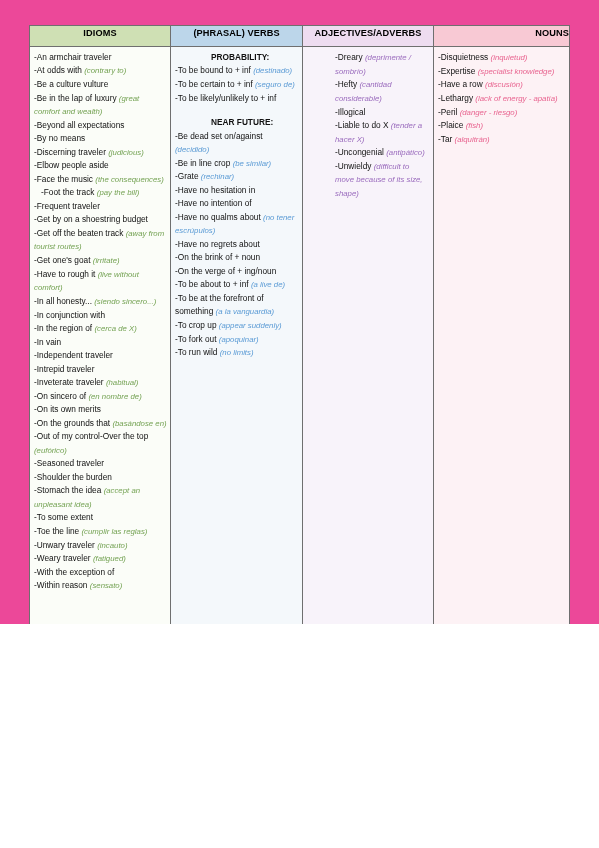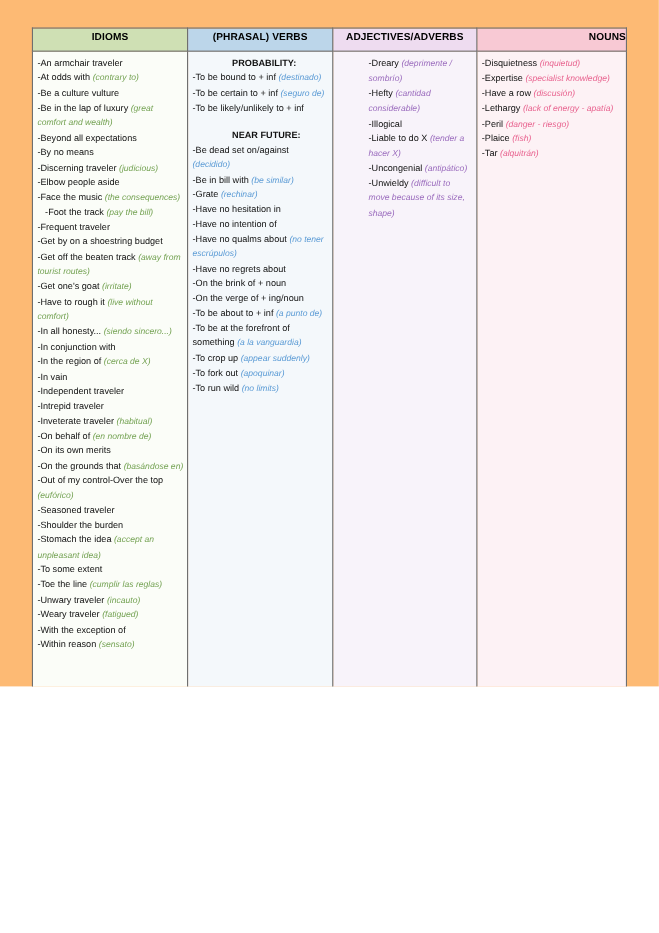--- a/index.html
+++ b/index.html
@@ -11,21 +11,21 @@
     width: 599px;
     height: 848px;
     font-family: "Liberation Sans", sans-serif;
     -webkit-font-smoothing: antialiased;
   }
   .page {
     position: relative;
     width: 599px;
     height: 624px;
     overflow: hidden;
-    background: #fdba74;
+    background: #ec4899;
   }
   .vocab-table {
     position: absolute;
     left: 29px;
     top: 25px;
     width: 540px;
     border-collapse: collapse;
     table-layout: fixed;
   }
   .vocab-table td, .vocab-table th {
@@ -120,21 +120,21 @@
             <span class="entry"><span class="term">-Get off the beaten track </span><span class="gloss gloss-green">(away from tourist routes)</span></span>
             <span class="entry"><span class="term">-Get one's goat </span><span class="gloss gloss-green">(irritate)</span></span>
             <span class="entry"><span class="term">-Have to rough it </span><span class="gloss gloss-green">(live without comfort)</span></span>
             <span class="entry"><span class="term">-In all honesty... </span><span class="gloss gloss-green">(siendo sincero...)</span></span>
             <span class="entry"><span class="term">-In conjunction with</span></span>
             <span class="entry"><span class="term">-In the region of </span><span class="gloss gloss-green">(cerca de X)</span></span>
             <span class="entry"><span class="term">-In vain</span></span>
             <span class="entry"><span class="term">-Independent traveler</span></span>
             <span class="entry"><span class="term">-Intrepid traveler</span></span>
             <span class="entry"><span class="term">-Inveterate traveler </span><span class="gloss gloss-green">(habitual)</span></span>
-            <span class="entry"><span class="term">-On behalf of </span><span class="gloss gloss-green">(en nombre de)</span></span>
+            <span class="entry"><span class="term">-On sincero of </span><span class="gloss gloss-green">(en nombre de)</span></span>
             <span class="entry"><span class="term">-On its own merits</span></span>
             <span class="entry"><span class="term">-On the grounds that </span><span class="gloss gloss-green">(basándose en)</span></span>
             <span class="entry"><span class="term">-Out of my control-Over the top </span><span class="gloss gloss-green">(eufórico)</span></span>
             <span class="entry"><span class="term">-Seasoned traveler</span></span>
             <span class="entry"><span class="term">-Shoulder the burden</span></span>
             <span class="entry"><span class="term">-Stomach the idea </span><span class="gloss gloss-green">(accept an unpleasant idea)</span></span>
             <span class="entry"><span class="term">-To some extent</span></span>
             <span class="entry"><span class="term">-Toe the line </span><span class="gloss gloss-green">(cumplir las reglas)</span></span>
             <span class="entry"><span class="term">-Unwary traveler </span><span class="gloss gloss-green">(incauto)</span></span>
             <span class="entry"><span class="term">-Weary traveler </span><span class="gloss gloss-green">(fatigued)</span></span>
@@ -142,29 +142,29 @@
             <span class="entry"><span class="term">-Within reason </span><span class="gloss gloss-green">(sensato)</span></span>
           </td>
         <td class="col-body body-verbs">
             <span class="entry section-title"><span class="term">PROBABILITY:</span></span>
             <span class="entry"><span class="term">-To be bound to + inf </span><span class="gloss gloss-blue">(destinado)</span></span>
             <span class="entry"><span class="term">-To be certain to + inf </span><span class="gloss gloss-blue">(seguro de)</span></span>
             <span class="entry"><span class="term">-To be likely/unlikely to + inf</span></span>
             <span class="spacer"></span>
             <span class="entry section-title"><span class="term">NEAR FUTURE:</span></span>
             <span class="entry"><span class="term">-Be dead set on/against </span><span class="gloss gloss-blue">(decidido)</span></span>
-            <span class="entry"><span class="term">-Be in bill with </span><span class="gloss gloss-blue">(be similar)</span></span>
+            <span class="entry"><span class="term">-Be in line crop </span><span class="gloss gloss-blue">(be similar)</span></span>
             <span class="entry"><span class="term">-Grate </span><span class="gloss gloss-blue">(rechinar)</span></span>
             <span class="entry"><span class="term">-Have no hesitation in</span></span>
             <span class="entry"><span class="term">-Have no intention of</span></span>
             <span class="entry"><span class="term">-Have no qualms about </span><span class="gloss gloss-blue">(no tener escrúpulos)</span></span>
             <span class="entry"><span class="term">-Have no regrets about</span></span>
             <span class="entry"><span class="term">-On the brink of + noun</span></span>
             <span class="entry"><span class="term">-On the verge of + ing/noun</span></span>
-            <span class="entry"><span class="term">-To be about to + inf </span><span class="gloss gloss-blue">(a punto de)</span></span>
+            <span class="entry"><span class="term">-To be about to + inf </span><span class="gloss gloss-blue">(a live de)</span></span>
             <span class="entry"><span class="term">-To be at the forefront of something </span><span class="gloss gloss-blue">(a la vanguardia)</span></span>
             <span class="entry"><span class="term">-To crop up </span><span class="gloss gloss-blue">(appear suddenly)</span></span>
             <span class="entry"><span class="term">-To fork out </span><span class="gloss gloss-blue">(apoquinar)</span></span>
             <span class="entry"><span class="term">-To run wild </span><span class="gloss gloss-blue">(no limits)</span></span>
           </td>
         <td class="col-body body-adjectives">
             <span class="entry"><span class="term">-Dreary </span><span class="gloss gloss-purple">(deprimente / sombrío)</span></span>
             <span class="entry"><span class="term">-Hefty </span><span class="gloss gloss-purple">(cantidad considerable)</span></span>
             <span class="entry"><span class="term">-Illogical</span></span>
             <span class="entry"><span class="term">-Liable to do X </span><span class="gloss gloss-purple">(tender a hacer X)</span></span>

